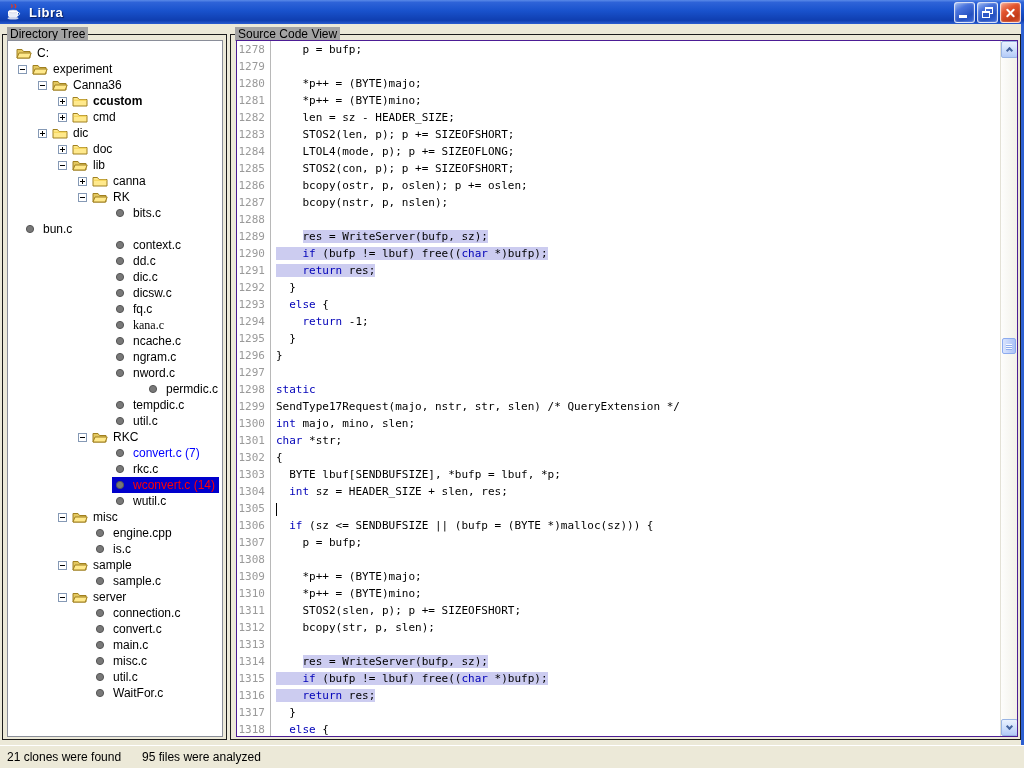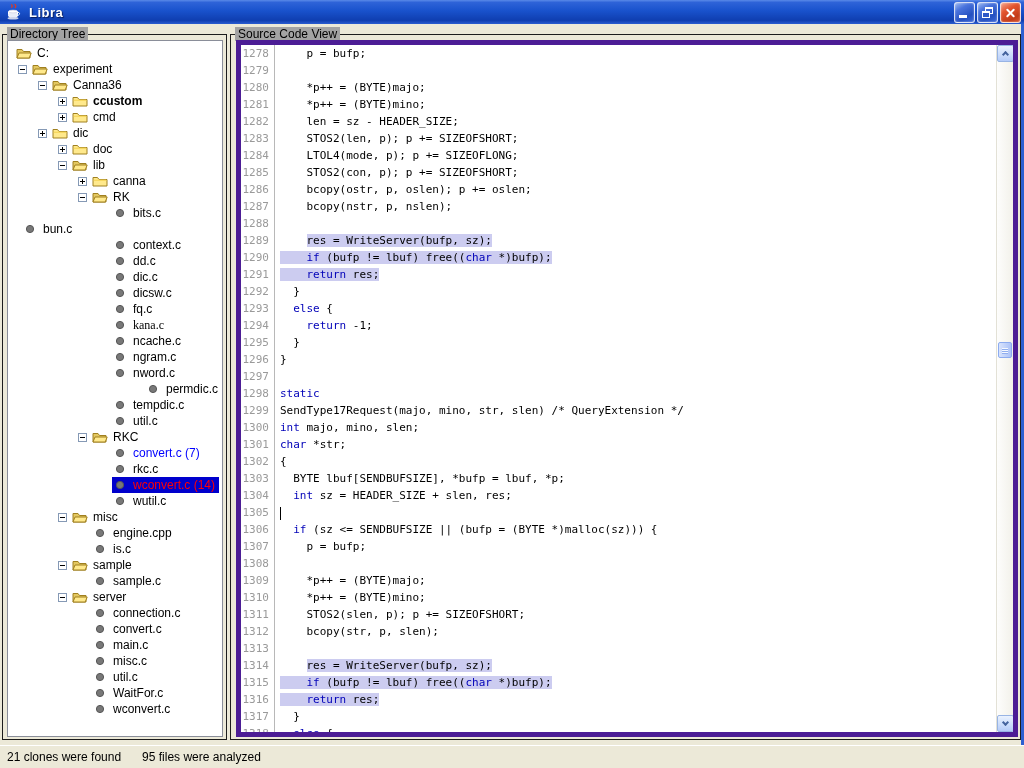--- a/index.html
+++ b/index.html
@@ -48,21 +48,21 @@
   .handle-spacer { width:14px; flex:none; }
   .row-content { display:flex; align-items:center; height:16px; padding-right:3px; }
   .tree-icon { width:16px; height:14px; flex:none; margin-right:4px; }
   .tree-label { color:#000; padding:1px 1px; }
   .row-content.count .tree-label { color:#0000ff; }
   .row-content.selected { background:#0000cc; }
   .row-content.selected .tree-label { color:#ff0000; }
 
   
   .code-pane { position:absolute; left:5px; right:2px; top:5px; bottom:2px;
-    border:5px solid #4c1d95; background:#fff; overflow:hidden; }
+    border:1px solid #4c1d95; background:#fff; overflow:hidden; }
   .code-lines { position:absolute; left:0; top:0; right:17px; bottom:0; overflow:hidden; }
   .code-line { height:17px; white-space:pre; font-family:"DejaVu Sans Mono", monospace; font-size:11px; line-height:17px; }
   .ln { display:inline-block; width:34px; padding-right:5px; text-align:right; color:#9a9a9a;
     border-right:1px solid #b8b8b8; height:17px; vertical-align:top; }
   .ct { padding-left:5px; }
   .kw { color:#0000b8; }
   .hl { background:#ccccf0; }
   .caret { display:inline-block; width:1px; height:13px; background:#000; vertical-align:middle; }
 
   
@@ -497,29 +497,20 @@
           </div>
           <div class="tree-row" style="padding-left: 70px;">
             <span class="handle-spacer"></span>
             <span class="row-content">
               <span class="tree-icon"><svg width="16" height="14" viewBox="0 0 16 14">
                   <circle cx="8" cy="7" r="3.6" fill="#787878" stroke="#565656"></circle>
                 </svg></span>
               <span class="tree-label">WaitFor.c</span>
             </span>
           </div>
-          <div class="tree-row" style="padding-left: 70px;">
-            <span class="handle-spacer"></span>
-            <span class="row-content">
-              <span class="tree-icon"><svg width="16" height="14" viewBox="0 0 16 14">
-                  <circle cx="8" cy="7" r="3.6" fill="#787878" stroke="#565656"></circle>
-                </svg></span>
-              <span class="tree-label">wconvert.c</span>
-            </span>
-          </div>
         </div>
     </div>
 
     <div class="panel panel-source">
       <span class="panel-title">Source Code View</span>
       <div class="code-pane">
         <div class="code-lines" id="code-lines">
             <div class="code-line"><span class="ln">1278</span><span class="ct"><span>    p = bufp;</span></span></div>
             <div class="code-line"><span class="ln">1279</span><span class="ct"></span></div>
             <div class="code-line"><span class="ln">1280</span><span class="ct"><span>    *p++ = (BYTE)majo;</span></span></div>
@@ -534,21 +525,21 @@
             <div class="code-line"><span class="ln">1289</span><span class="ct"><span>    </span><span class="hl">res = WriteServer(bufp, sz);</span></span></div>
             <div class="code-line"><span class="ln">1290</span><span class="ct"><span class="hl">    </span><span class="kw hl">if</span><span class="hl"> (bufp != lbuf) free((</span><span class="kw hl">char</span><span class="hl"> *)bufp);</span></span></div>
             <div class="code-line"><span class="ln">1291</span><span class="ct"><span class="hl">    </span><span class="kw hl">return</span><span class="hl"> res;</span></span></div>
             <div class="code-line"><span class="ln">1292</span><span class="ct"><span>  }</span></span></div>
             <div class="code-line"><span class="ln">1293</span><span class="ct"><span>  </span><span class="kw">else</span><span> {</span></span></div>
             <div class="code-line"><span class="ln">1294</span><span class="ct"><span>    </span><span class="kw">return</span><span> -1;</span></span></div>
             <div class="code-line"><span class="ln">1295</span><span class="ct"><span>  }</span></span></div>
             <div class="code-line"><span class="ln">1296</span><span class="ct"><span>}</span></span></div>
             <div class="code-line"><span class="ln">1297</span><span class="ct"></span></div>
             <div class="code-line"><span class="ln">1298</span><span class="ct"><span class="kw">static</span></span></div>
-            <div class="code-line"><span class="ln">1299</span><span class="ct"><span>SendType17Request(majo, mino, str, slen) /* QueryExtension */</span></span></div>
+            <div class="code-line"><span class="ln">1299</span><span class="ct"><span>SendType17Request(majo, nstr, str, slen) /* QueryExtension */</span></span></div>
             <div class="code-line"><span class="ln">1300</span><span class="ct"><span class="kw">int</span><span> majo, mino, slen;</span></span></div>
             <div class="code-line"><span class="ln">1301</span><span class="ct"><span class="kw">char</span><span> *str;</span></span></div>
             <div class="code-line"><span class="ln">1302</span><span class="ct"><span>{</span></span></div>
             <div class="code-line"><span class="ln">1303</span><span class="ct"><span>  BYTE lbuf[SENDBUFSIZE], *bufp = lbuf, *p;</span></span></div>
             <div class="code-line"><span class="ln">1304</span><span class="ct"><span>  </span><span class="kw">int</span><span> sz = HEADER_SIZE + slen, res;</span></span></div>
             <div class="code-line"><span class="ln">1305</span><span class="ct"><span class="caret"></span></span></div>
             <div class="code-line"><span class="ln">1306</span><span class="ct"><span>  </span><span class="kw">if</span><span> (sz &lt;= SENDBUFSIZE || (bufp = (BYTE *)malloc(sz))) {</span></span></div>
             <div class="code-line"><span class="ln">1307</span><span class="ct"><span>    p = bufp;</span></span></div>
             <div class="code-line"><span class="ln">1308</span><span class="ct"></span></div>
             <div class="code-line"><span class="ln">1309</span><span class="ct"><span>    *p++ = (BYTE)majo;</span></span></div>

